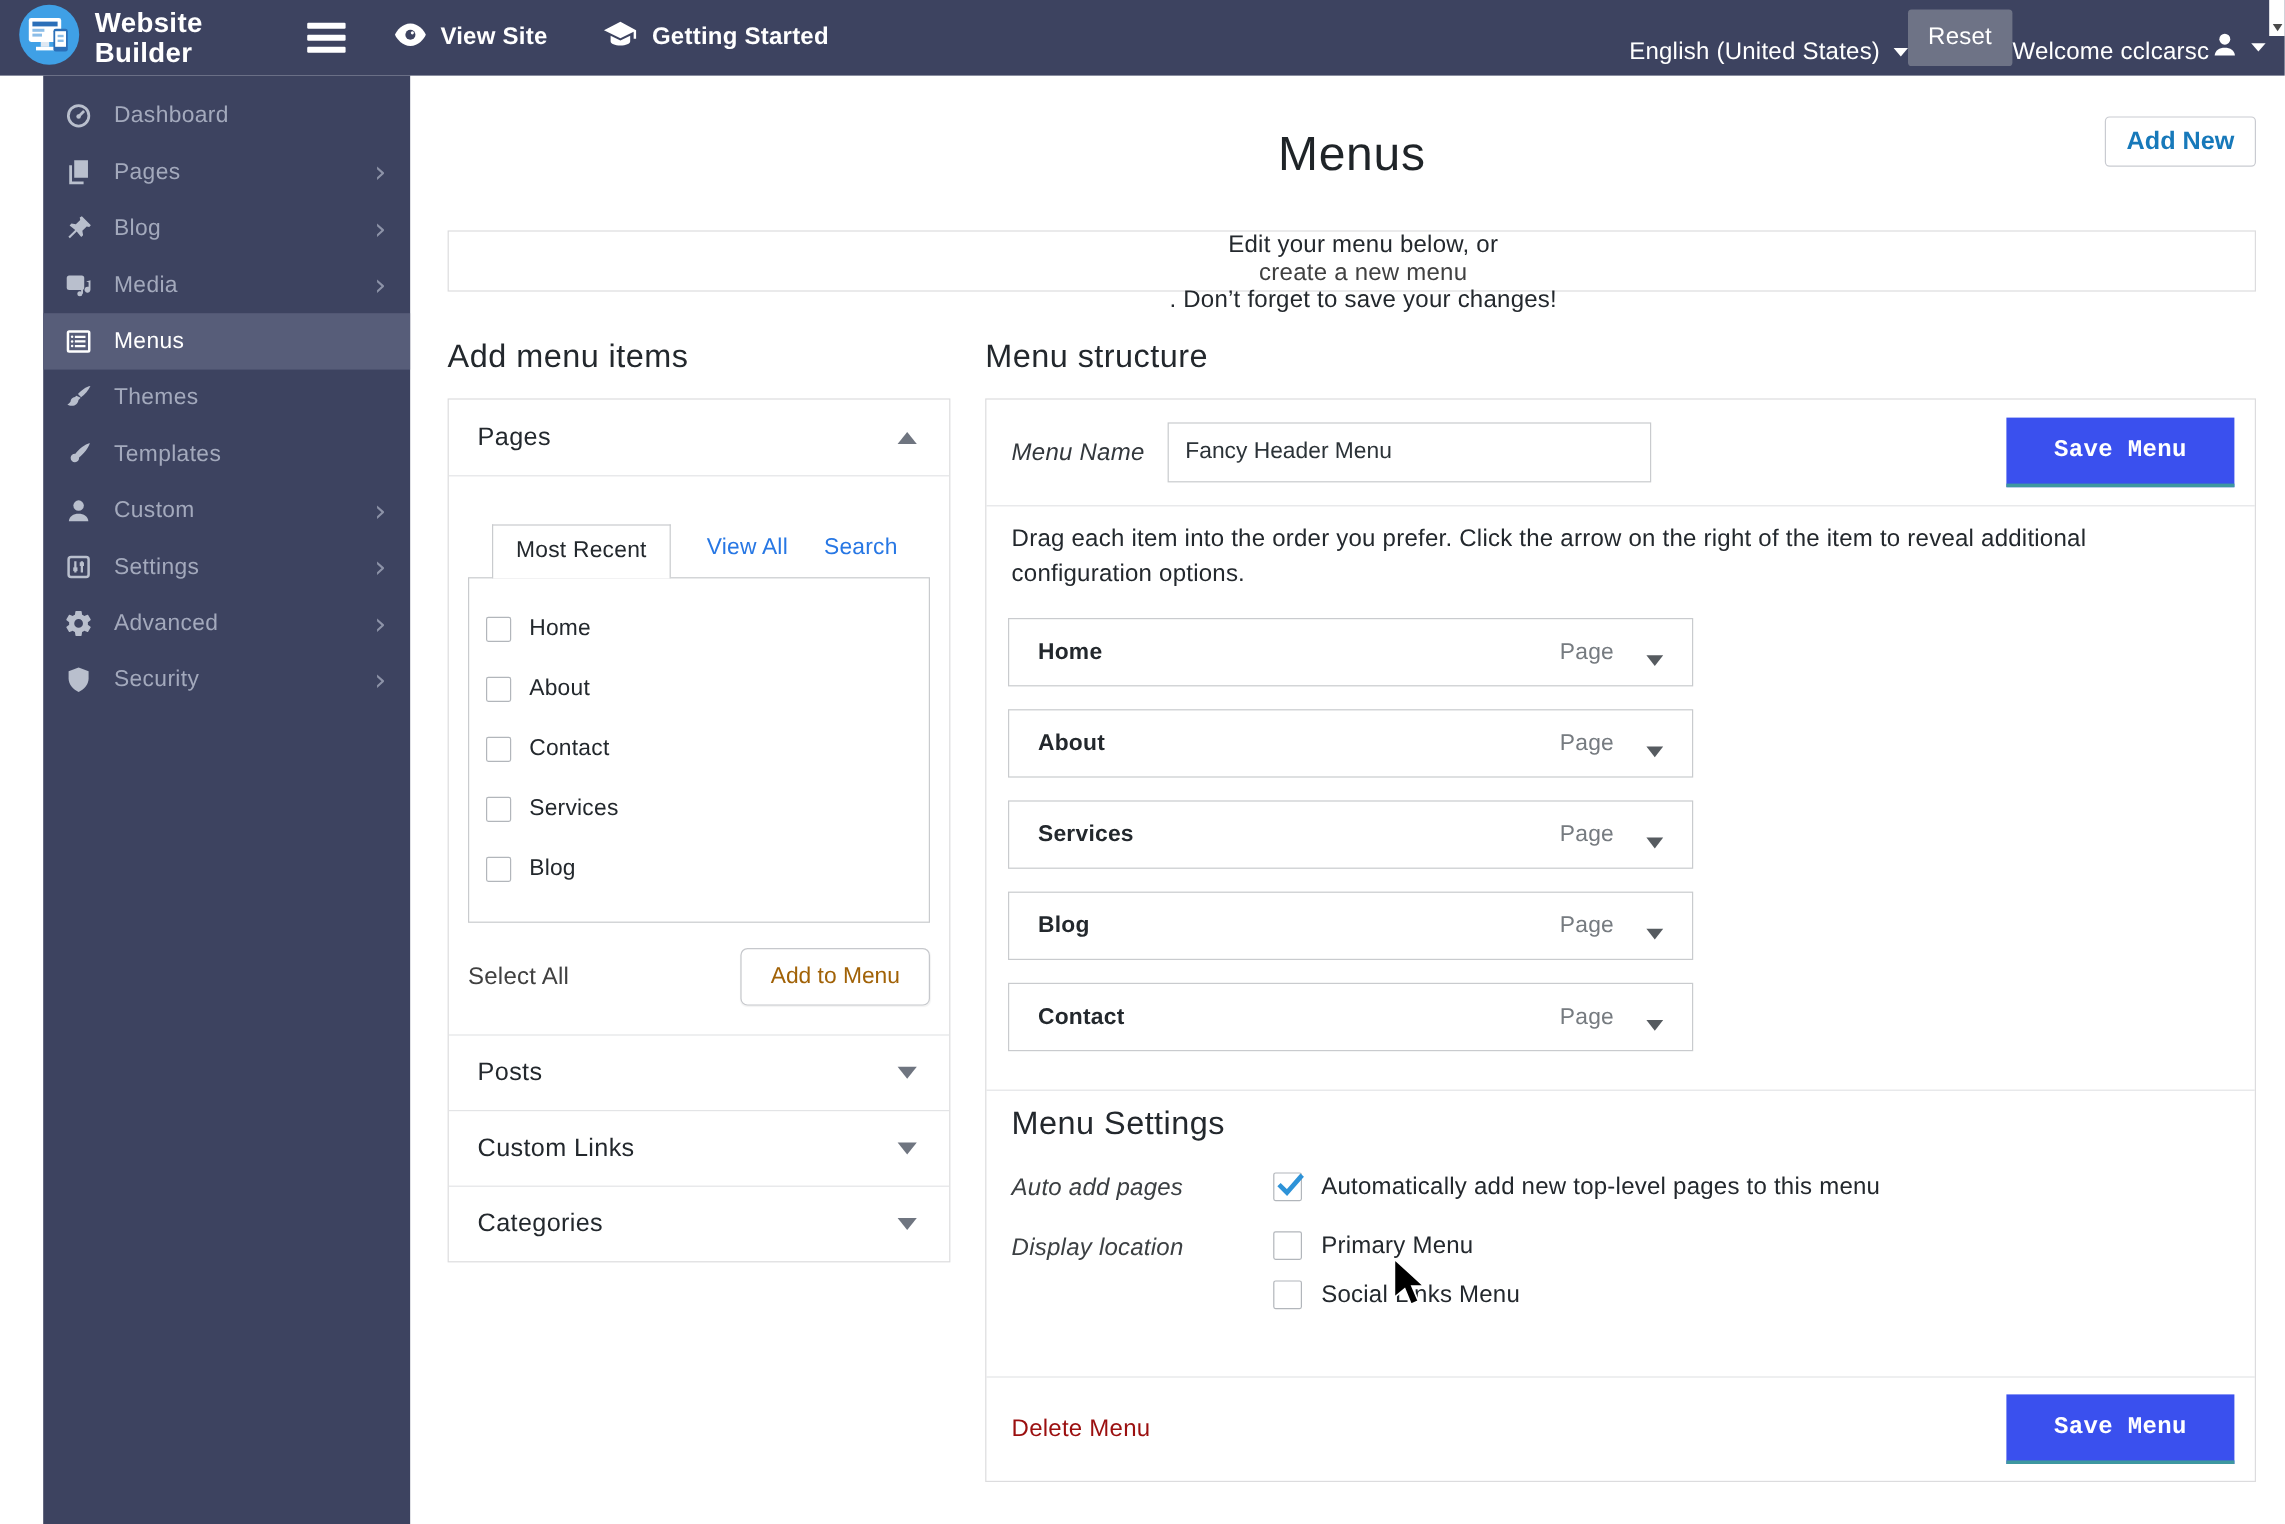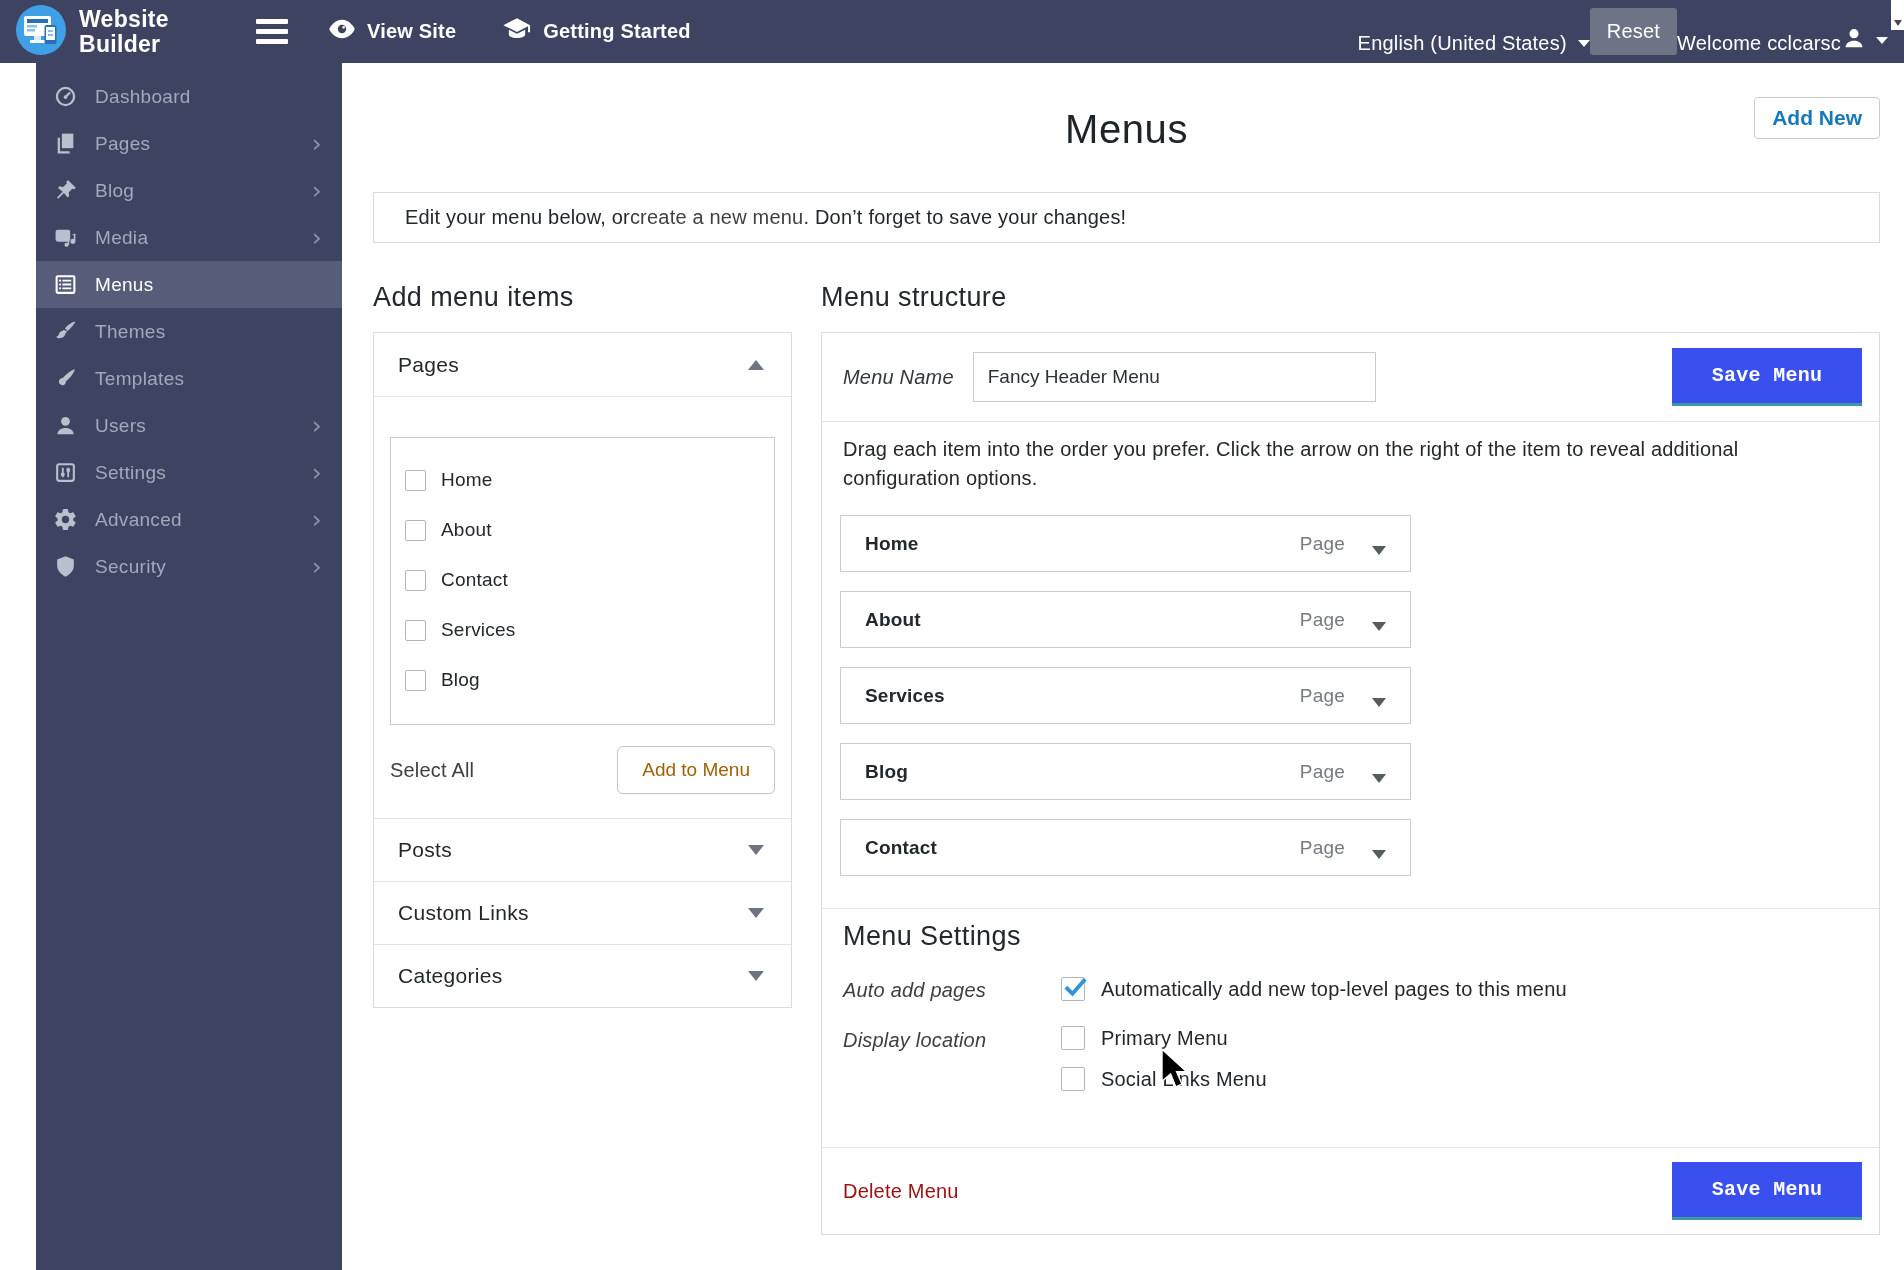--- a/index.html
+++ b/index.html
@@ -38,21 +38,21 @@
   .side-item.active svg { color:#fff; }
 
   .main { flex:1; padding:0 24px 0 31px; position:relative; background:#fff; }
 
   
   .page-head { position:relative; height:129px; }
   .page-title { text-align:center; padding-top:44px; font-size:40px; font-weight:400; color:#1f2428; letter-spacing:.6px; }
   .add-new { position:absolute; top:34px; right:0; background:#fff; border:1px solid #c9cbd1; border-radius:4px;
              color:#1779ba; font-size:21px; font-weight:700; padding:8px 17px; cursor:pointer; font-family:inherit; }
 
-  .banner { border:1px solid #dcdcde; height:51px; display:flex; align-items:center; padding-left:31px; font-size:20px; }
+  .banner { border:1px solid #dcdcde; height:51px; display:flex; align-items:center; padding-left:19px; font-size:20px;flex-direction:column; }
   .link-blue { color:#404040; cursor:pointer; }
 
   .columns { display:flex; gap:29px; margin-top:39px; align-items:flex-start; }
   .col-left { width:419px; flex-shrink:0; }
   .col-right { flex:1; }
   .section-h { font-size:27px; font-weight:400; color:#23282d; letter-spacing:.4px; height:31px; }
   .panel { border:1px solid #dcdcde; background:#fff; margin-top:19px; }
 
   
   .acc-head { display:flex; align-items:center; justify-content:space-between; padding:0 27px 0 24px;
@@ -249,21 +249,21 @@
         <path d="M21 3c-4 1-8.6 4.8-11.6 8.6a3.4 3.4 0 1 0 3 3C16.2 11.6 20 7 21 3z" fill="currentColor"></path>
       </svg>
       <span class="si-label">Templates</span>
     </div>
 
     <div class="side-item">
       <svg viewBox="0 0 24 24">
         <circle cx="12" cy="8" r="4.2" fill="currentColor"></circle>
         <path d="M4.2 20.5c.3-4 3.6-6 7.8-6s7.5 2 7.8 6z" fill="currentColor"></path>
       </svg>
-      <span class="si-label">Users</span>
+      <span class="si-label">Custom</span>
       <span class="si-chevron">›</span>
     </div>
 
     <div class="side-item">
       <svg viewBox="0 0 24 24">
         <rect x="4" y="4" width="16" height="16" rx="2" fill="none" stroke="currentColor" stroke-width="2"></rect>
         <path d="M9.4 7.5v9M14.6 7.5v9" stroke="currentColor" stroke-width="1.8"></path>
         <rect x="7.7" y="12.3" width="3.4" height="3" fill="currentColor"></rect>
         <rect x="12.9" y="8.2" width="3.4" height="3" fill="currentColor"></rect>
       </svg>
@@ -306,20 +306,25 @@
       <section class="col-left">
         <h2 class="section-h">Add menu items</h2>
 
         <div class="panel">
           <div class="acc-head">
             <span>Pages</span>
             <span class="tri up"></span>
           </div>
 
           <div class="pages-body">
+            <div class="tabs">
+              <span class="tab-active">Most Recent</span>
+              <span class="tab-link">View All</span>
+              <span class="tab-link">Search</span>
+            </div>
 
             <div class="pick-box">
               <label class="pick-row">
                 <span class="ckbox"></span>
                 <span class="pick-label">Home</span>
               </label>
               <label class="pick-row">
                 <span class="ckbox"></span>
                 <span class="pick-label">About</span>
               </label>

